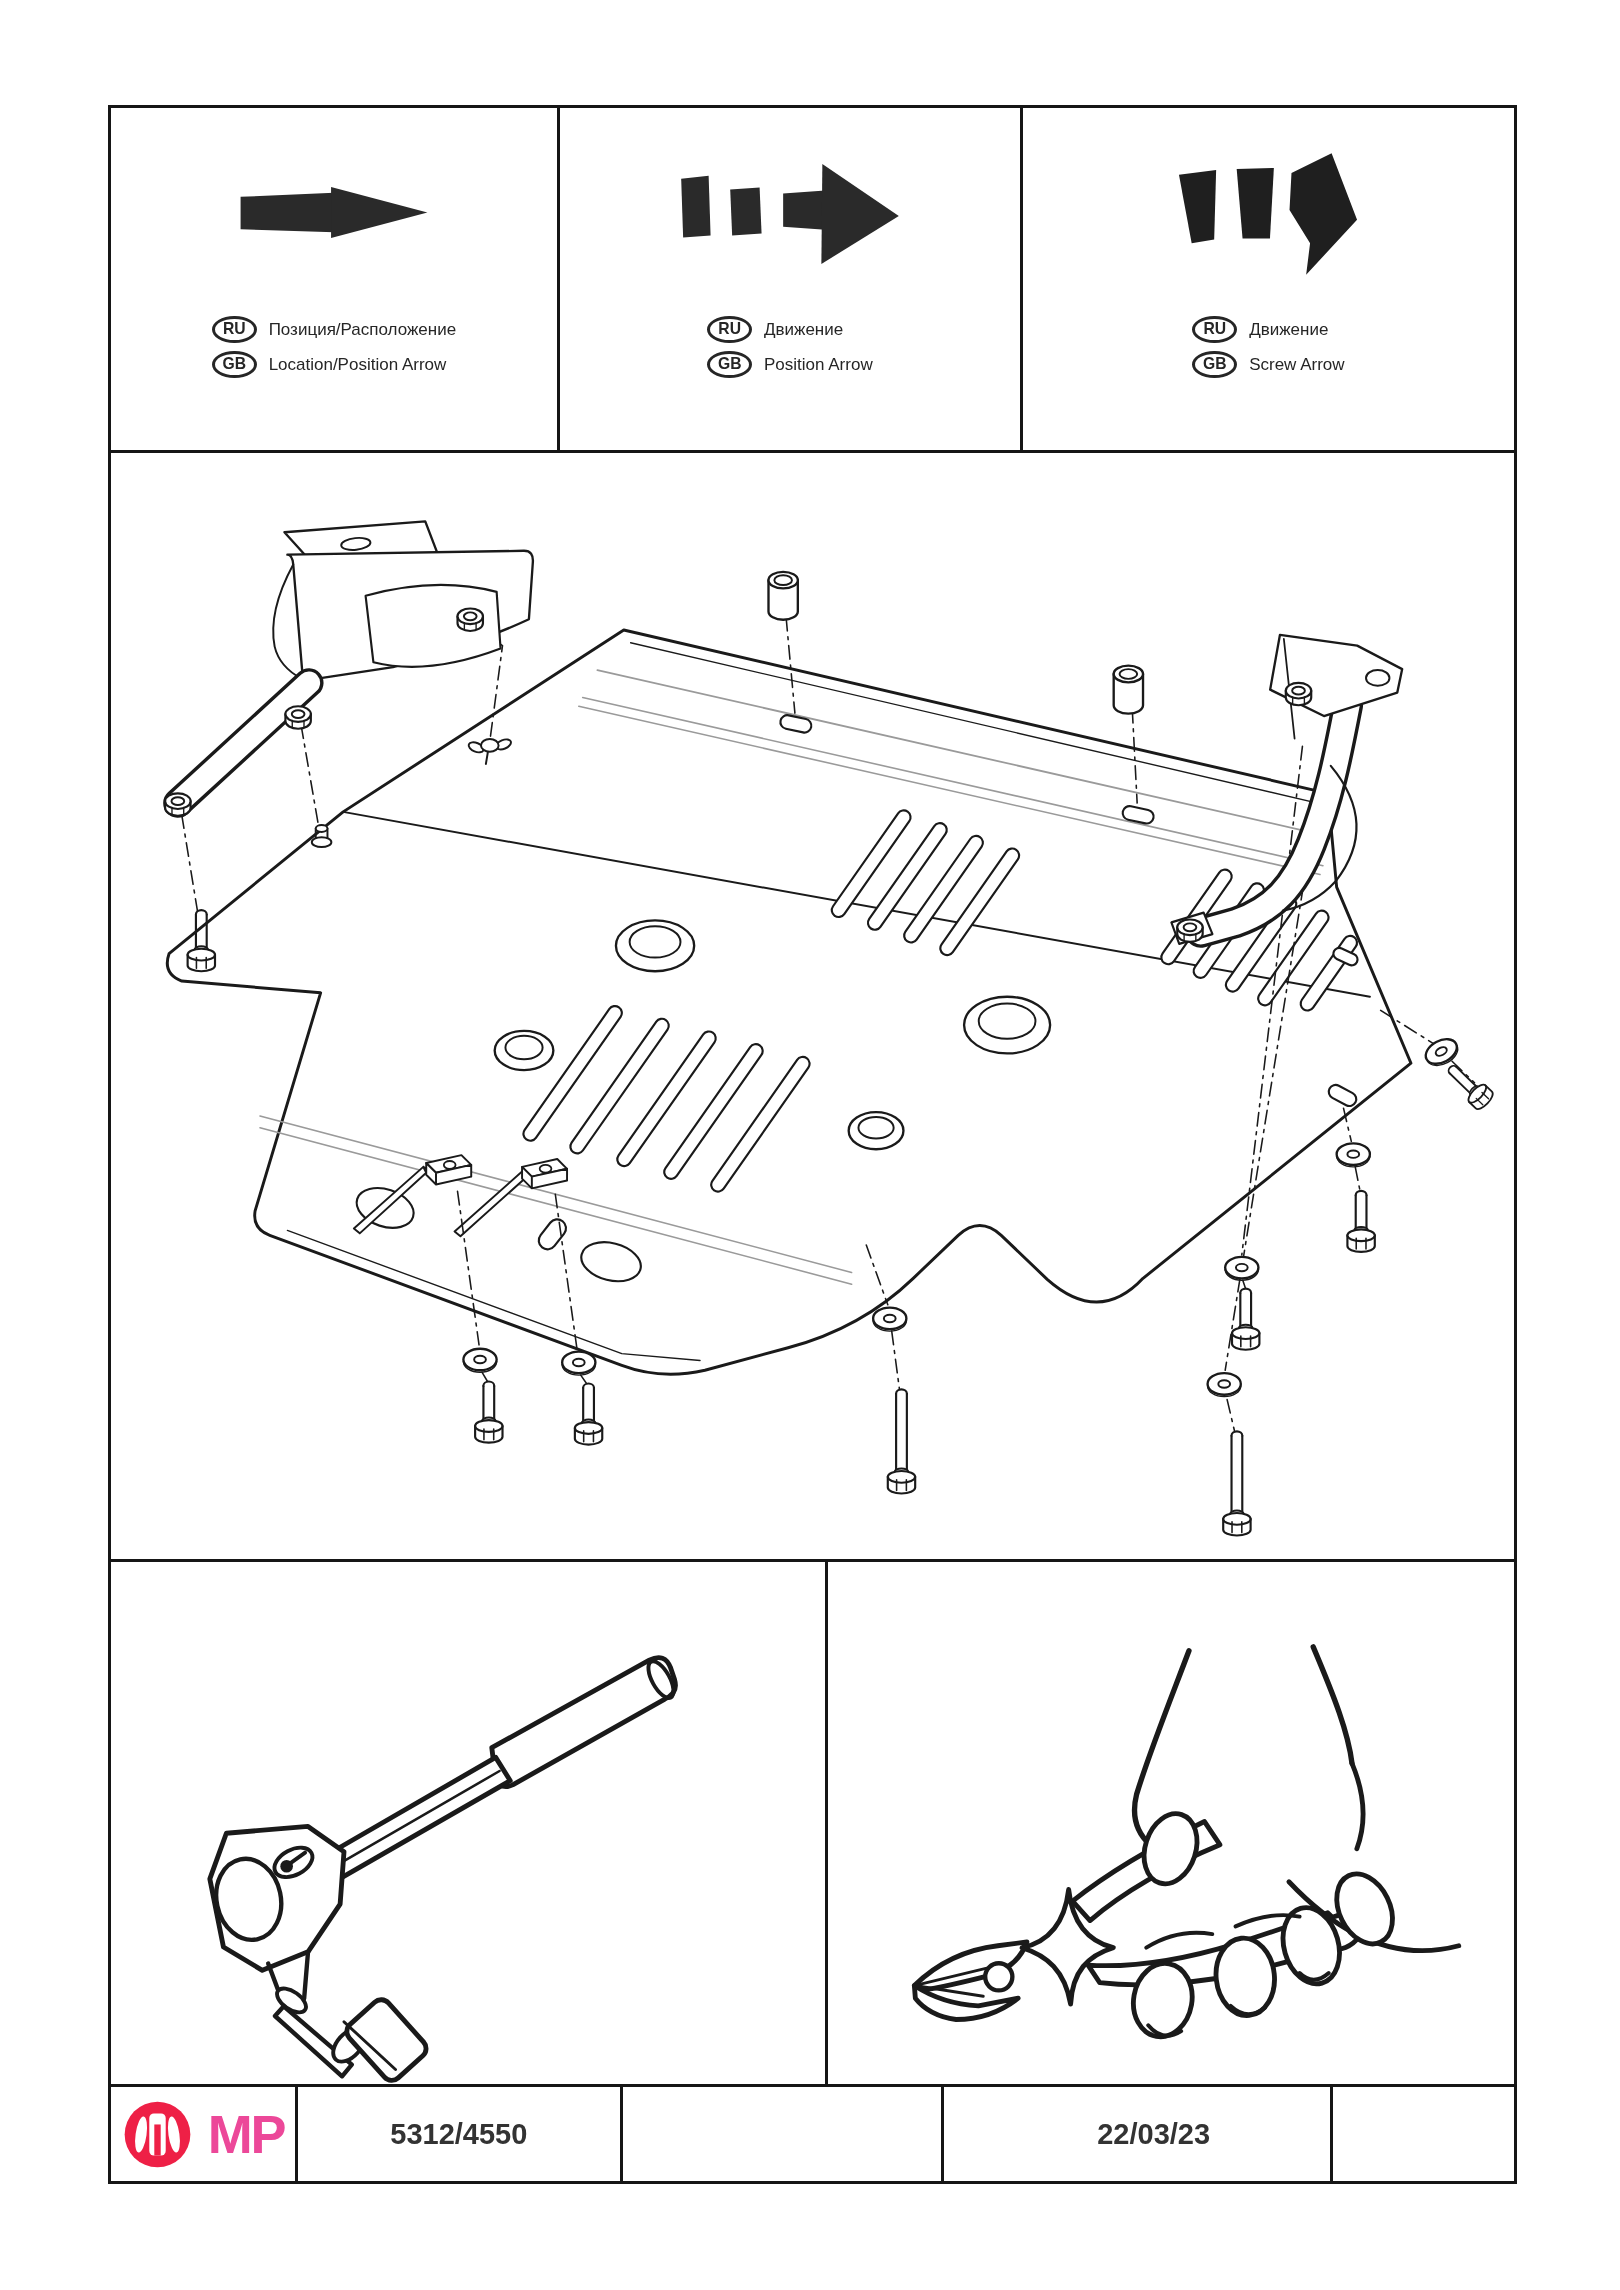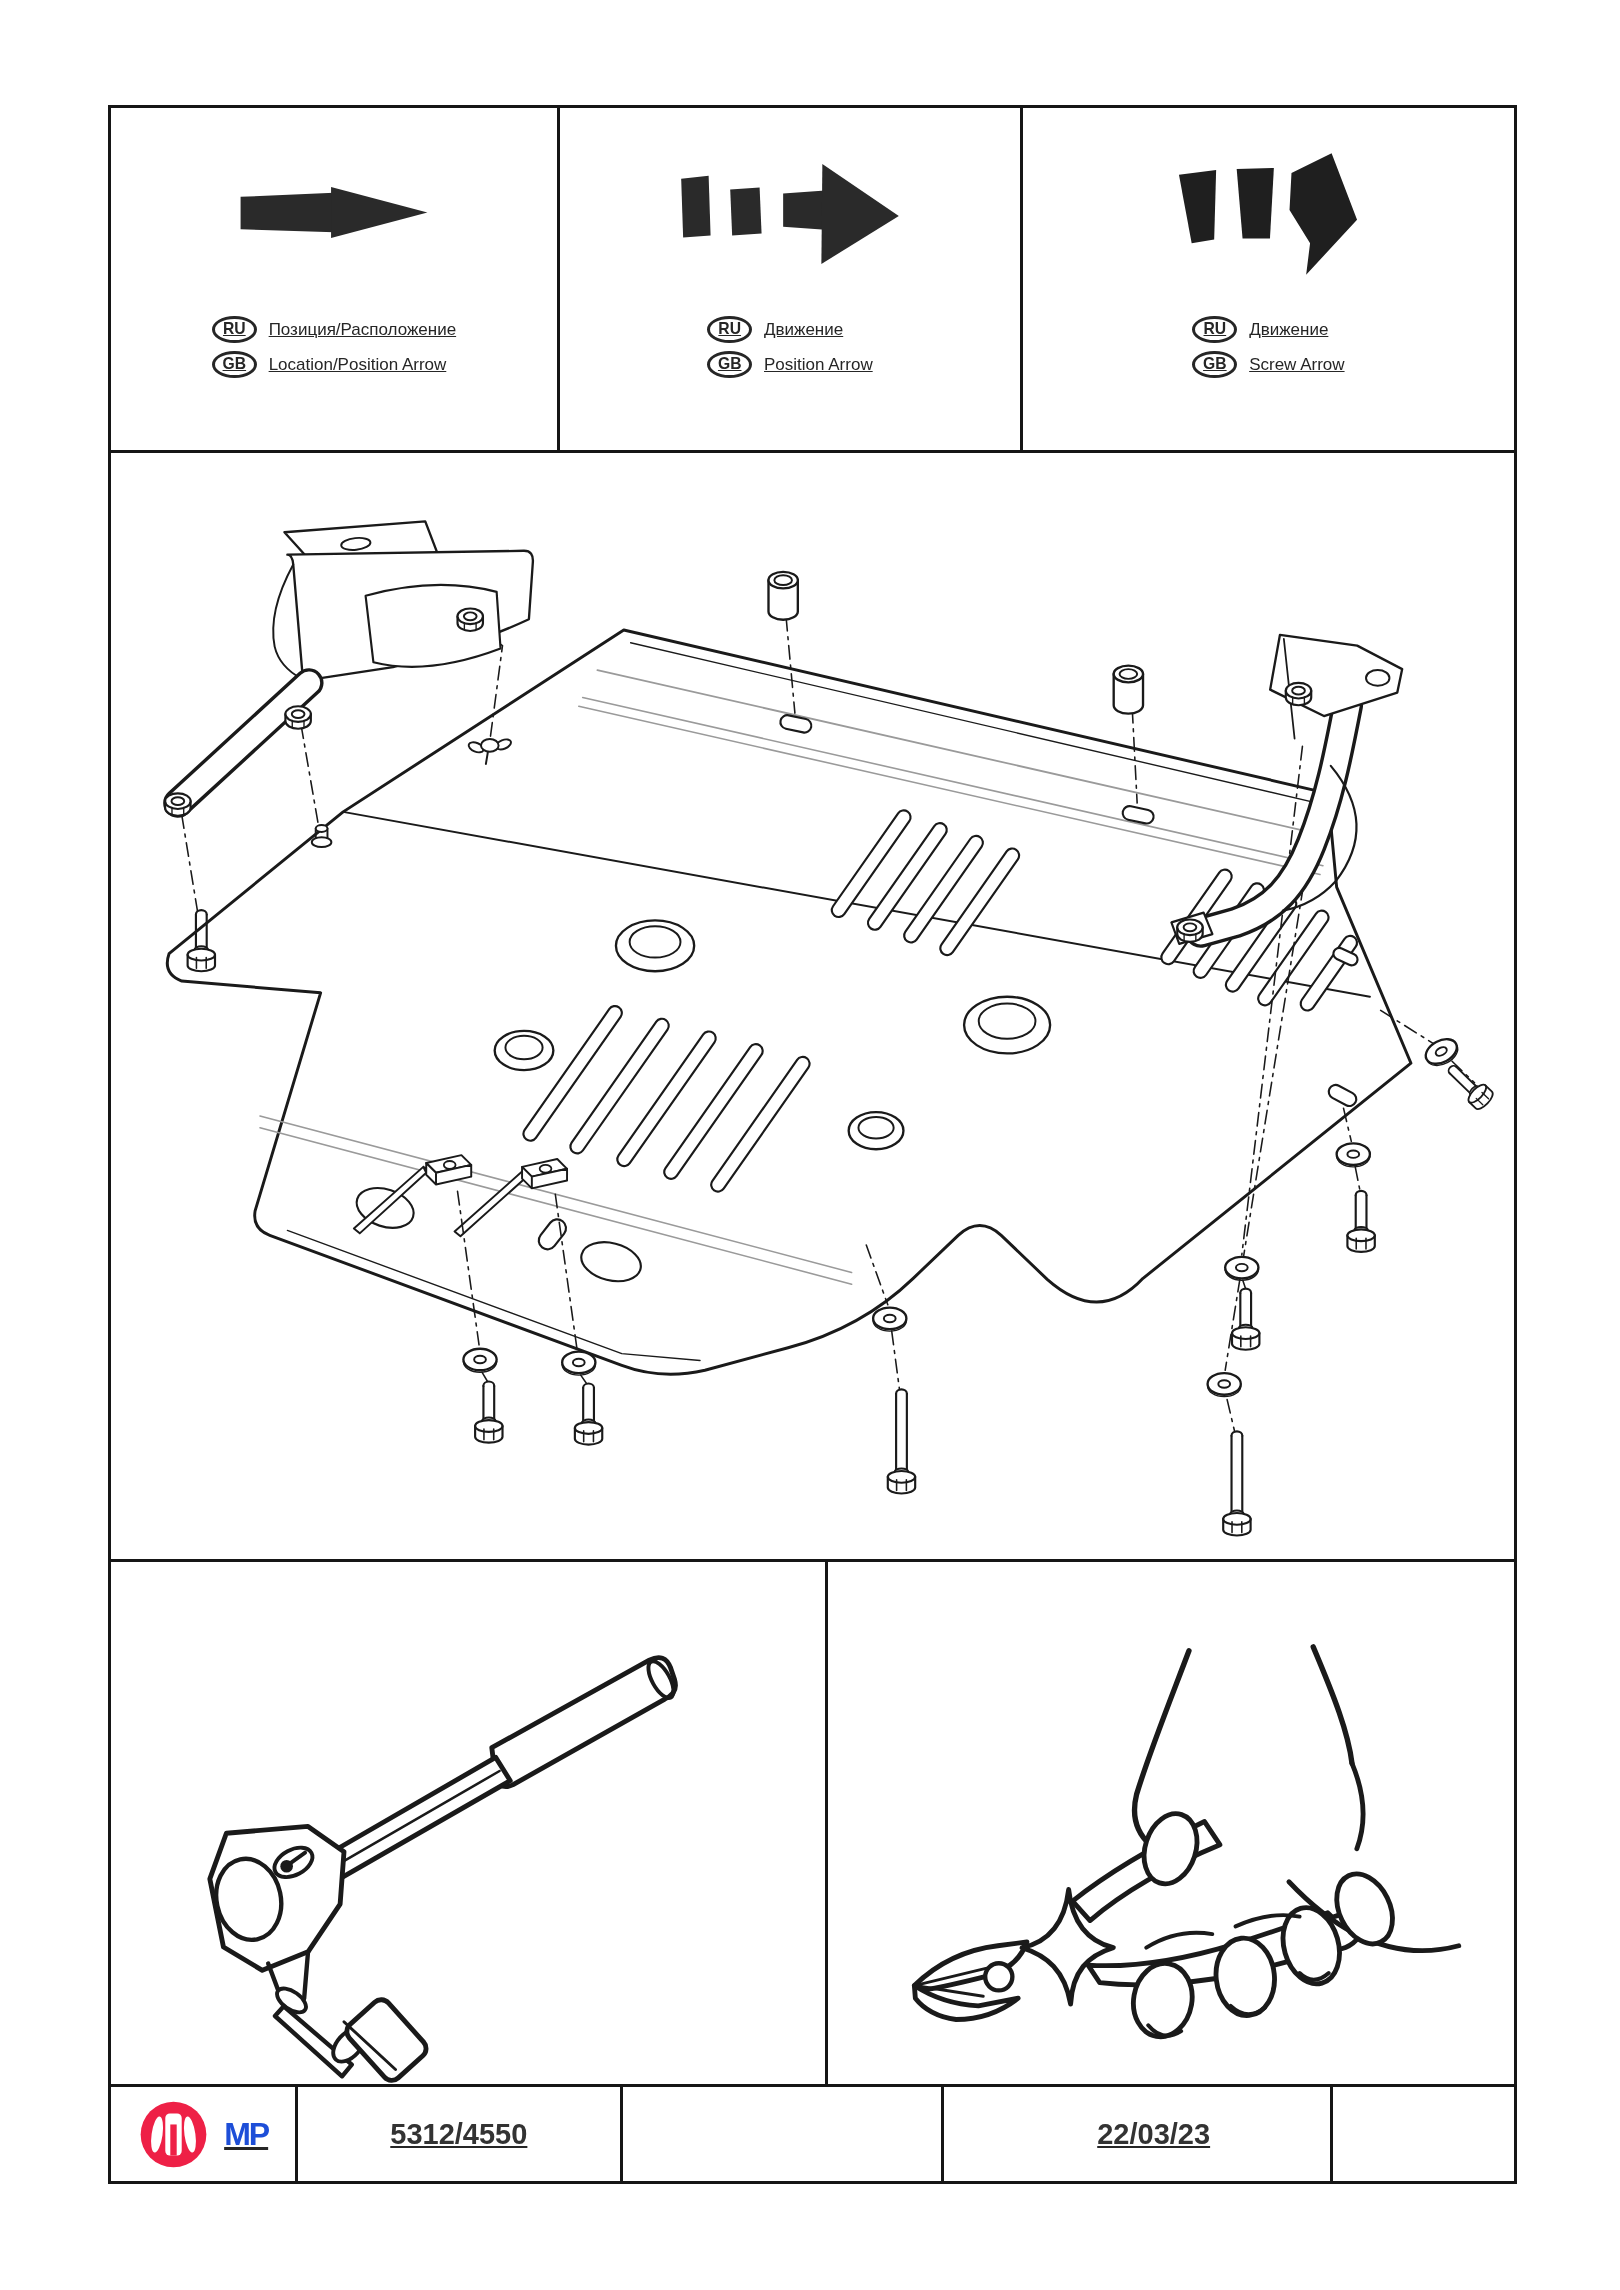--- a/index.html
+++ b/index.html
@@ -1,35 +1,35 @@
 <!DOCTYPE html>
 <html><head>
 <meta charset="utf-8">
 <style>
   html,body{margin:0;padding:0;background:#ffffff;}
   body{width:1620px;height:2291px;position:relative;font-family:"Liberation Sans",sans-serif;color:#262626;}
   .sheet{position:absolute;left:108px;top:105px;width:1409px;height:2079px;border:3.9px solid #161616;box-sizing:border-box;display:flex;flex-direction:column;background:#fff;}
-  .row{display:flex;box-sizing:border-box;text-decoration:underline;}
+  .row{display:flex;box-sizing:border-box;}
   .row-legend{height:345px;border-bottom:3.9px solid #161616;}
   .row-diagram{height:1109px;border-bottom:3.9px solid #161616;}
   .row-tools{height:525px;border-bottom:3.9px solid #161616;}
   .row-footer{flex:1;}
   .cell{box-sizing:border-box;position:relative;}
   .legend-cell{display:flex;flex-direction:column;align-items:center;padding-top:41px;}
   .legend-cell.b,.tool-cell.b,.fcell.b{border-right:3.9px solid #161616;}
   .legend-cell .arrow-zone{height:129px;display:flex;align-items:center;justify-content:center;}
   .legend-text{margin-top:37px;display:flex;flex-direction:column;gap:5.9px;}
   .legend-line{display:flex;align-items:center;}
   .badge{width:45px;height:27.4px;border:3.4px solid #262626;border-radius:50%;display:flex;align-items:center;justify-content:center;
          font-size:15.7px;font-weight:bold;letter-spacing:0;margin-right:11.8px;flex:0 0 auto;box-sizing:border-box;}
   .legend-label{font-size:17px;line-height:29px;white-space:nowrap;}
   .tool-cell{display:flex;align-items:center;justify-content:center;}
   .row-footer .fcell{display:flex;align-items:center;justify-content:center;font-size:29px;font-weight:bold;color:#333;}
   .fcell.logo{justify-content:center;gap:13.7px;}
-  .mp-text{font-size:32px;font-weight:bold;color:#1d4ed8;letter-spacing:-2px;}
+  .mp-text{font-size:54px;font-weight:bold;color:#ec4899;letter-spacing:-2px;}
   svg{display:block;}
 </style>
 </head>
 <body>
 
 <div class="sheet">
 
   <div class="row row-legend">
     <div class="cell legend-cell b" style="width:32%;">
       <div class="arrow-zone">

